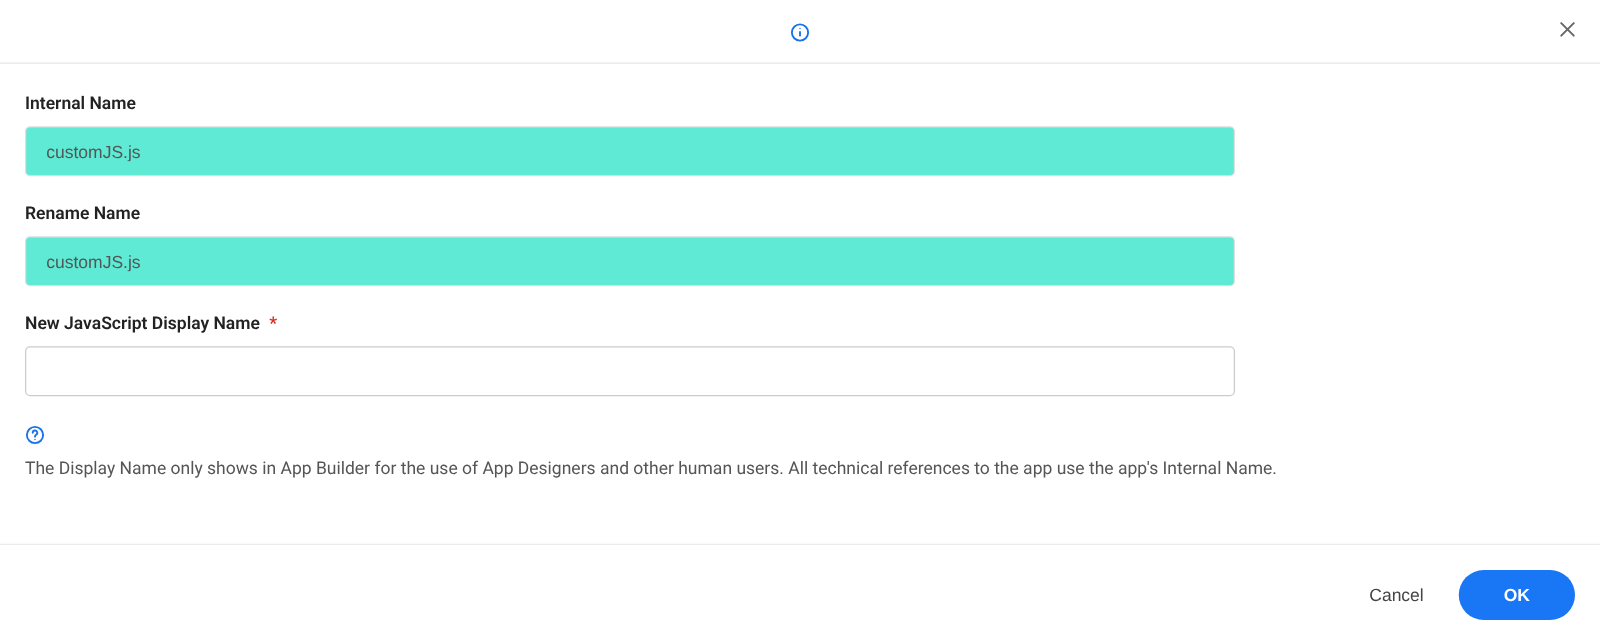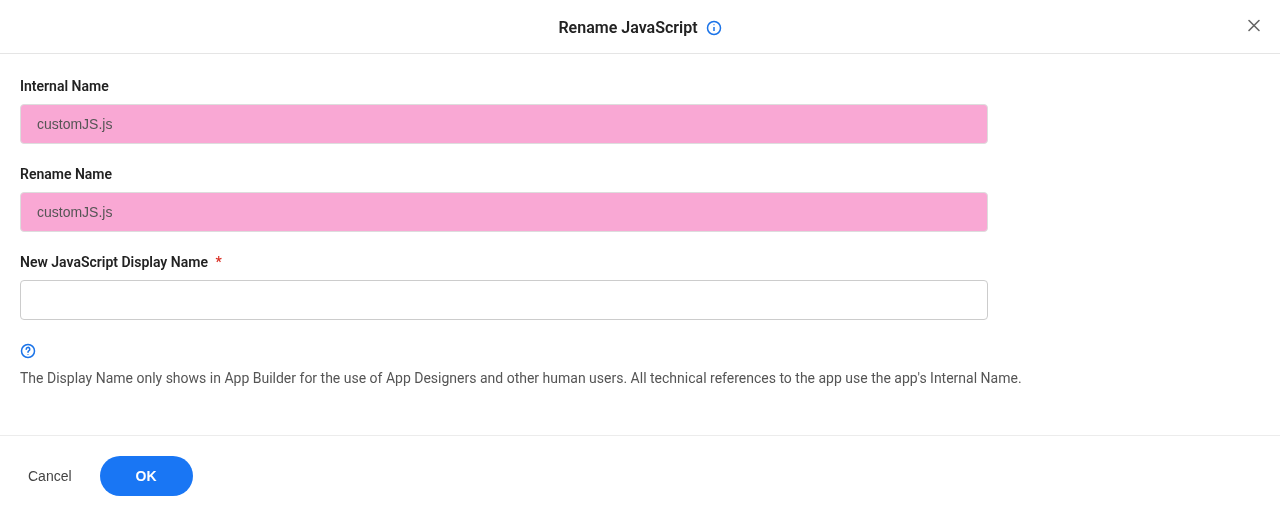--- a/index.html
+++ b/index.html
@@ -82,21 +82,21 @@
       height: 40px;
       padding: 0 16px;
       font-size: 14px;
       color: #333;
       border: 1px solid #ccc;
       border-radius: 4px;
       outline: none;
       background: #fff;
     }
     .form-input[readonly] {
-      background: #f9a8d4;
+      background: #5eead4;
       color: #555;
       border-color: #ddd;
     }
     .help-row {
       display: flex;
       align-items: flex-start;
       gap: 10px;
       margin-top: 14px;
       flex-direction: column;
     }
@@ -109,21 +109,21 @@
     }
     .help-text {
       font-size: 14px;
       color: #555;
       line-height: 1.4;
     }
     .dialog-footer {
       border-top: 1px solid #ececec;
       padding: 20px 20px 18px;
       display: flex;
-      justify-content: flex-start;
+      justify-content: flex-end;
       align-items: center;
       gap: 20px;
     }
     .btn-cancel {
       background: none;
       border: none;
       font-size: 14px;
       color: #444;
       cursor: pointer;
       padding: 8px 8px;
@@ -139,21 +139,20 @@
       cursor: pointer;
     }
   </style>
 </head>
 <body>
 
 <div class="dialog">
 
   <div class="dialog-header">
     <div class="dialog-title">
-      <span>Rename JavaScript</span>
       <span class="info-icon">
         <svg viewBox="0 0 16 16" width="16" height="16" fill="none" stroke="currentColor" stroke-width="1.5">
           <circle cx="8" cy="8" r="6.5"></circle>
           <line x1="8" y1="7" x2="8" y2="11"></line>
           <circle cx="8" cy="4.7" r="0.6" fill="currentColor" stroke="none"></circle>
         </svg>
       </span>
     </div>
     <button class="close-btn" aria-label="Close">
       <span>

